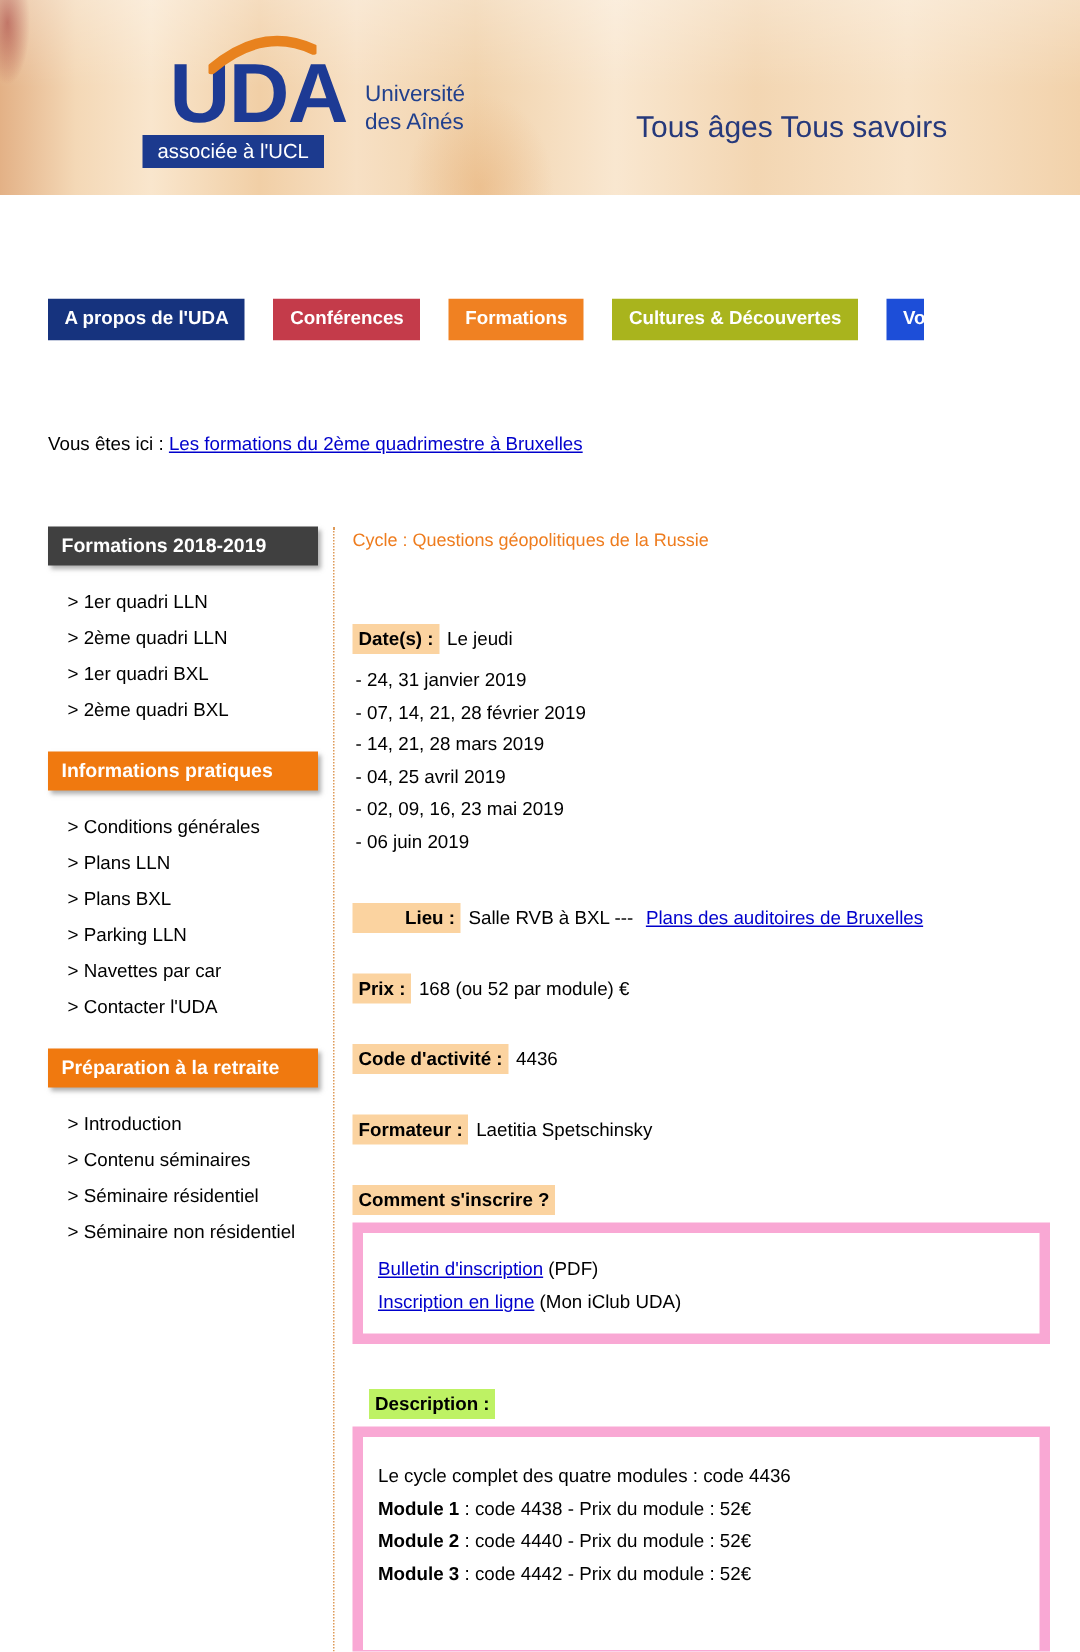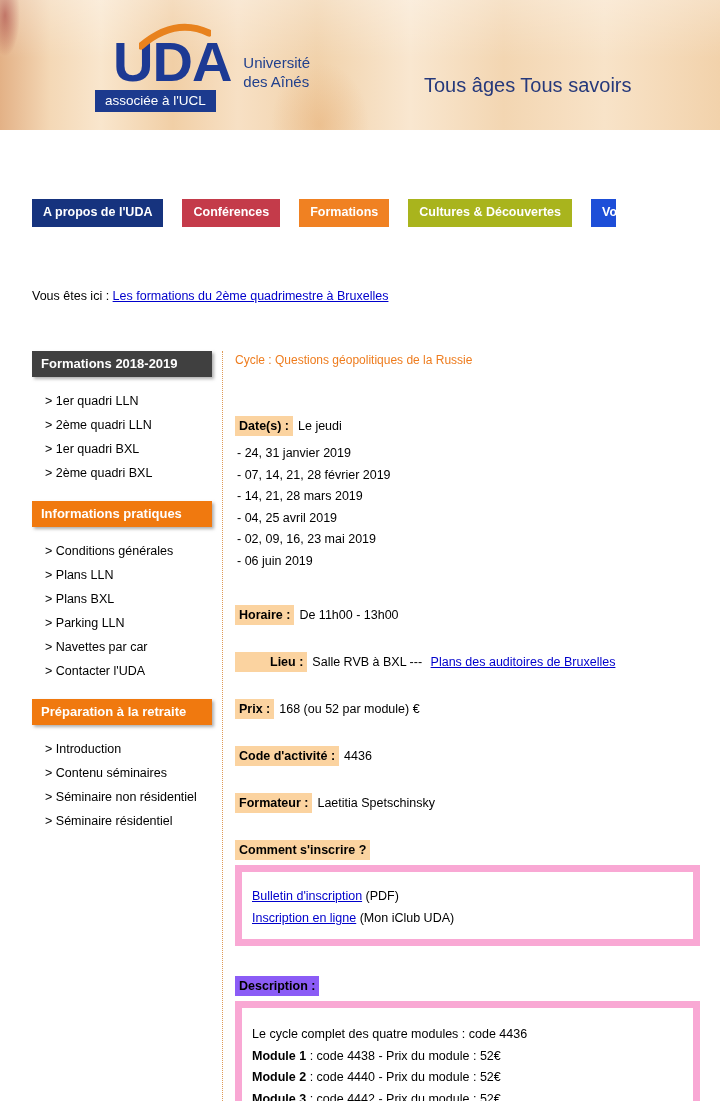--- a/index.html
+++ b/index.html
@@ -139,44 +139,41 @@
           <li><span>&gt;</span> <a class="side-link">Navettes par car</a></li>
           <li><span>&gt;</span> <a class="side-link">Contacter l'UDA</a></li>
         </ul>
       </div>
 
       <div class="side-sec">
         <div class="side-head" style="background: rgb(240, 121, 15);">Préparation à la retraite</div>
         <ul class="side-list">
           <li><span>&gt;</span> <a class="side-link">Introduction</a></li>
           <li><span>&gt;</span> <a class="side-link">Contenu séminaires</a></li>
+          <li><span>&gt;</span> <a class="side-link">Séminaire résidentiel</a></li>
           <li><span>&gt;</span> <a class="side-link">Séminaire non résidentiel</a></li>
-          <li><span>&gt;</span> <a class="side-link">Séminaire résidentiel</a></li>
         </ul>
       </div>
     </aside>
 
     <main>
       <h1 class="page-title" style="color: rgb(238, 124, 30);">Cycle : Questions géopolitiques de la Russie</h1>
 
       <div class="field field-first">
         <span class="hl" style="background: rgb(251, 211, 160);">Date(s) :</span><span class="val">Le jeudi</span>
         <div class="date-list">
           <p>- 24, 31 janvier 2019</p>
           <p>- 07, 14, 21, 28 février 2019</p>
           <p>- 14, 21, 28 mars 2019</p>
           <p>- 04, 25 avril 2019</p>
           <p>- 02, 09, 16, 23 mai 2019</p>
           <p>- 06 juin 2019</p>
         </div>
       </div>
 
-      <div class="field field-gap">
-        <span class="hl" style="background: rgb(251, 211, 160);">Horaire :</span><span class="val">De 11h00 - 13h00</span>
-      </div>
 
       <div class="field">
         <span class="hl" style="background: rgb(251, 211, 160); padding-left: 35px;">Lieu :</span><span class="val">Salle RVB à BXL ---</span>
         <a class="link val">Plans des auditoires de Bruxelles</a>
       </div>
 
       <div class="field">
         <span class="hl" style="background: rgb(251, 211, 160);">Prix :</span><span class="val">168 (ou 52 par module) €</span>
       </div>
 
@@ -190,21 +187,21 @@
 
       <div class="field">
         <span class="hl" style="background: rgb(251, 211, 160);">Comment s'inscrire ?</span>
         <div class="box box-links">
           <p><a class="link">Bulletin d'inscription</a><span> (PDF)</span></p>
           <p><a class="link">Inscription en ligne</a><span> (Mon iClub UDA)</span></p>
         </div>
       </div>
 
       <div class="field">
-        <span class="hl" style="background: #8b5cf6;">Description :</span>
+        <span class="hl" style="background: #bef264; margin-left: 11px;">Description :</span>
         <div class="box box-desc">
           <p><span>Le cycle complet des quatre modules : code 4436</span></p>
           <p><span class="b">Module 1</span><span> : code 4438 - Prix du module : 52€</span></p>
           <p><span class="b">Module 2</span><span> : code 4440 - Prix du module : 52€</span></p>
           <p><span class="b">Module 3</span><span> : code 4442 - Prix du module : 52€</span></p>
           <p></p>
         </div>
       </div>
     </main>
 

